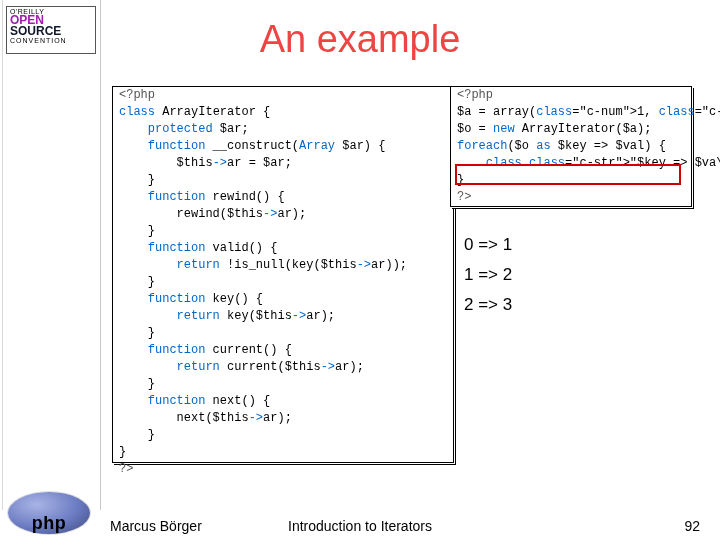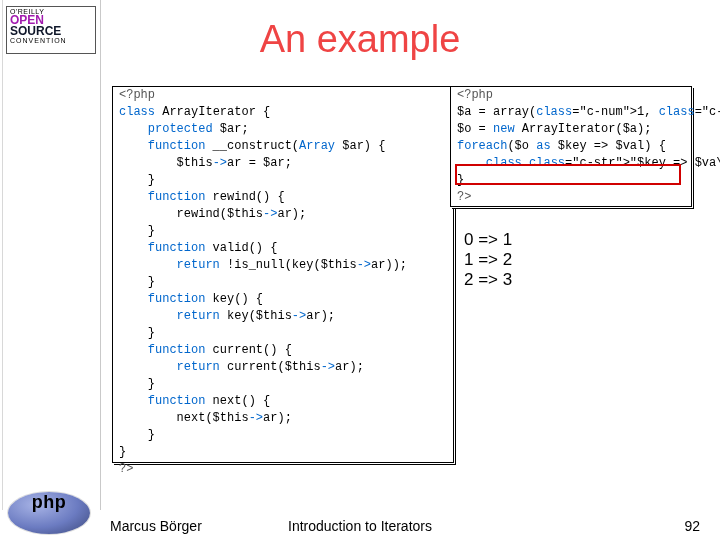--- a/index.html
+++ b/index.html
@@ -14,33 +14,33 @@
   
   .title{position:absolute;top:18px;left:0;right:0;text-align:center;font-size:38px;font-weight:400;color:#ef4444}
   
   .vline1{position:absolute;left:100px;top:0;bottom:30px;border-left:1px solid #c9c9c9}
   .vline2{position:absolute;left:2px;top:0;bottom:30px;border-left:1px solid #d8d8d8}
   
   .codebox{position:absolute;background:#fff;padding:0 6px;font-family:"Courier New",monospace;font-size:12px;line-height:17px;white-space:pre}
   .leftbox{left:112px;top:86px;width:328px;height:375px;border:1px solid #000;box-shadow:1px 1px 0 #fff, 2px 2px 0 #000}
   .rightbox{right:28px;top:86px;width:228px;height:119px;border:1px solid #000;box-shadow:1px 1px 0 #fff, 2px 2px 0 #000}
   .rightbox .hl{position:absolute;left:4px;top:77px;width:222px;height:17px;border:2px solid #d00000;pointer-events:none}
-  .output{position:absolute;right:28px;top:230px;width:228px;font-family:Verdana,Geneva,sans-serif;font-size:17px;line-height:20px}
+  .output{position:absolute;right:28px;top:230px;width:228px;font-family:Verdana,Geneva,sans-serif;font-size:17px;line-height:30px}
   
   .c-kw{color:#0066cc}
   .c-op{color:#0066cc}
   .c-tag{color:#555}
   
   .footer{position:absolute;left:0;right:0;bottom:6px;font-size:14px;color:#000}
   .footer .author{position:absolute;left:110px;bottom:0}
   .footer .mid{position:absolute;left:0;right:0;text-align:center;bottom:0}
   .footer .pg{position:absolute;right:20px;bottom:0}
   
   .phplogo{position:absolute;left:8px;bottom:6px;width:82px;height:42px}
-  .phplogo .ell{width:82px;height:42px;border-radius:50%/50%;background:radial-gradient(ellipse at 35% 30%, #a8b4e6 0%, #6b7bc1 55%, #3b477a 100%);box-shadow:0 0 0 1px #ddd;display:flex;align-items:flex-start;justify-content:center}
+  .phplogo .ell{width:82px;height:42px;border-radius:50%/50%;background:radial-gradient(ellipse at 35% 30%, #a8b4e6 0%, #6b7bc1 55%, #3b477a 100%);box-shadow:0 0 0 1px #ddd;display:flex;align-items:flex-end;justify-content:center}
   .phplogo .txt{font-family:Arial,Helvetica,sans-serif;font-weight:700;font-size:18px;color:#000;letter-spacing:0.5px}
 </style>
 </head>
 <body>
 
 <div class="slide">
   <div class="vline2"></div>
   <div class="vline1"></div>
 
   <div class="oslogo">

